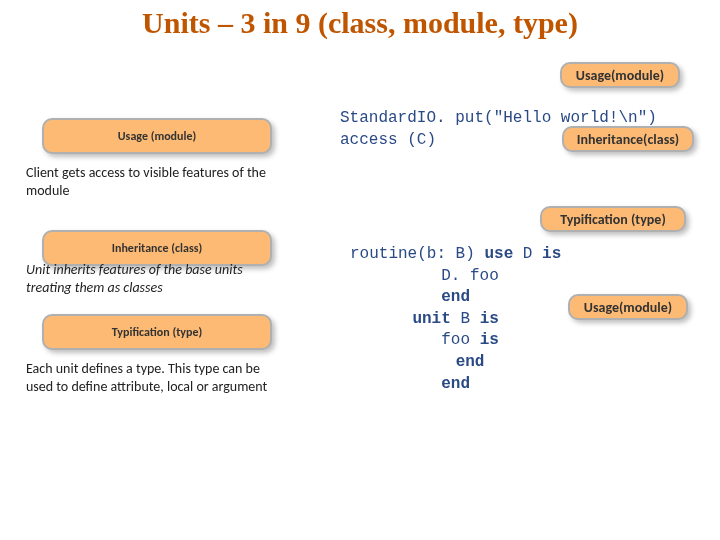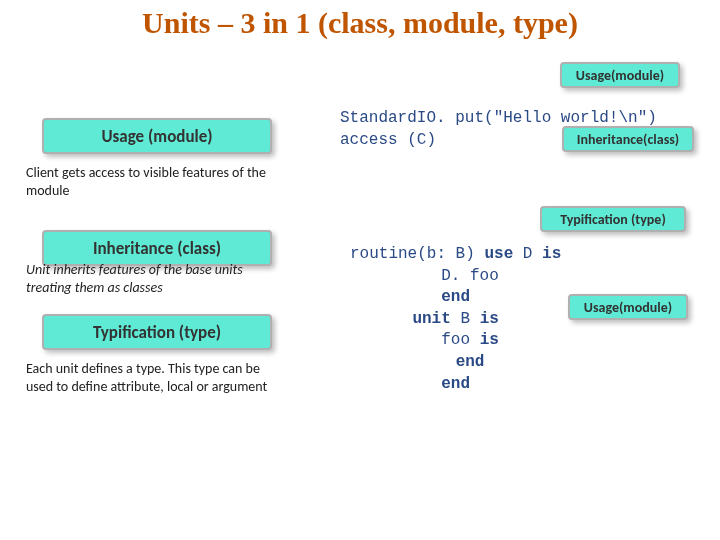--- a/index.html
+++ b/index.html
@@ -23,37 +23,37 @@
     left: 0;
     width: 720px;
     text-align: center;
     font-family: "Comic Sans MS", "Comic Sans", cursive;
     font-weight: bold;
     font-size: 30px;
     color: #c05500;
   }
   .pill {
     position: absolute;
-    background: #5eead4;
+    background: #fdba74;
     border: 2px solid #b0b0b0;
-    border-radius: 4px;
+    border-radius: 10px;
     box-shadow: 3px 3px 5px rgba(0,0,0,0.25);
     font-family: Calibri, Arial, sans-serif;
     font-weight: bold;
     color: #333;
     text-align: center;
     box-sizing: border-box;
     display: flex;
     align-items: center;
     justify-content: center;
   }
   .pill-lg {
     width: 230px;
     height: 36px;
-    font-size: 17px;
+    font-size: 12px;
   }
   .pill-sm {
     height: 26px;
     font-size: 14px;
     padding: 0 10px;
   }
   .desc {
     position: absolute;
     width: 264px;
     font-size: 14px;
@@ -70,21 +70,21 @@
     color: #2a4a86;
     white-space: pre;
   }
   .kw { font-weight: bold; }
 </style>
 </head>
 <body>
 
 <div class="slide">
 
-  <div class="title">Units – 3 in 1 (class, module, type)</div>
+  <div class="title">Units – 3 in 9 (class, module, type)</div>
 
   <div class="pill pill-sm" style="top:62px; left:560px; width:120px;">Usage(module)</div>
 
   <div class="pill pill-lg" style="top:118px; left:42px;">Usage (module)</div>
   <div class="desc" style="top:164px; left:26px;">Client gets access to visible features of the module</div>
 
   <div class="pill pill-lg" style="top:230px; left:42px;">Inheritance (class)</div>
   <div class="desc" style="top:261px; left:26px;font-style:italic;">Unit inherits features of the base units treating them as classes</div>
 
   <div class="pill pill-lg" style="top:314px; left:42px;">Typification (type)</div>

